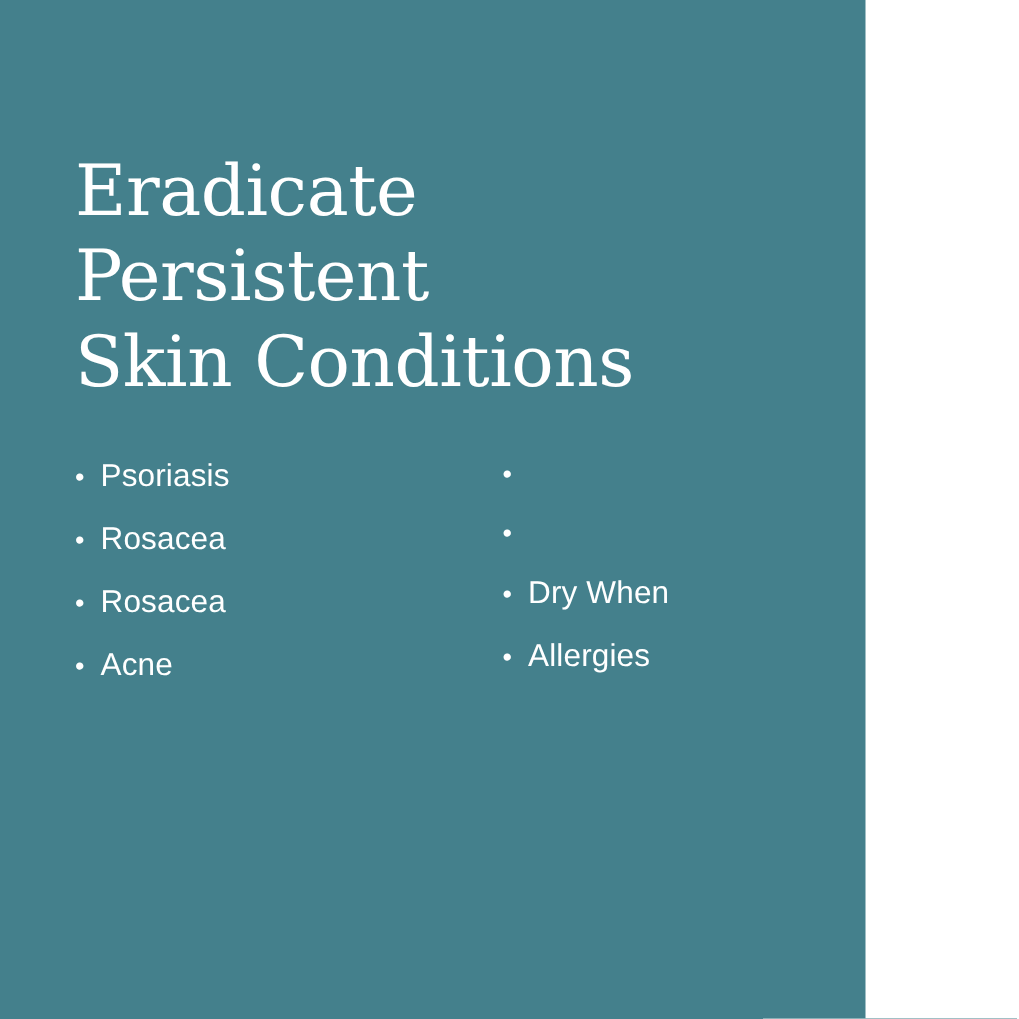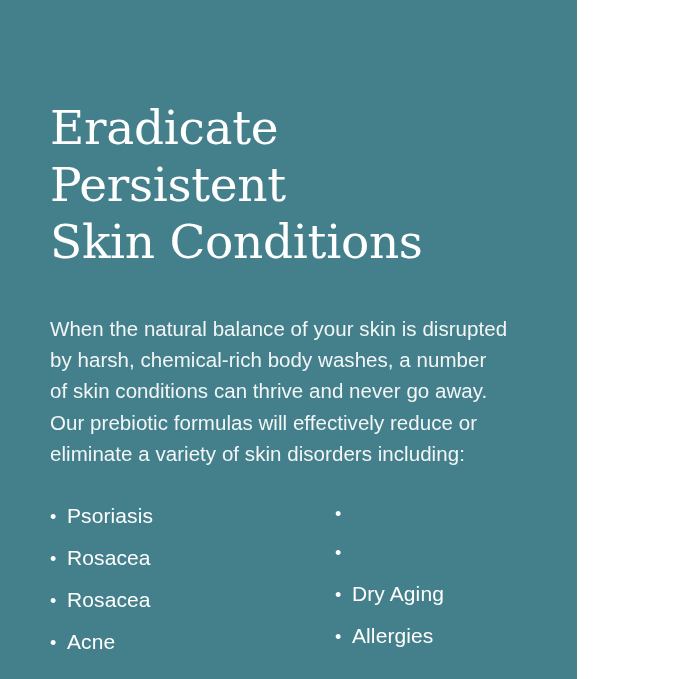--- a/index.html
+++ b/index.html
@@ -78,25 +78,20 @@
 </style>
 </head>
 <body>
 
 <div class="card" style="background: rgb(68, 128, 140);">
   <div class="inner">
 
     <h1 class="headline">Eradicate Persistent
 Skin Conditions</h1>
 
-    <p class="body-copy">When the natural balance of your skin is disrupted
-by harsh, chemical-rich body washes, a number
-of skin conditions can thrive and never go away.
-Our prebiotic formulas will effectively reduce or
-eliminate a variety of skin disorders including:</p>
 
     <div class="lists">
 
       <div class="list-col col-left">
         <div class="list-item">
           <span class="bullet">•</span>
           <span class="list-text">Psoriasis</span>
         </div>
         <div class="list-item">
           <span class="bullet">•</span>
@@ -114,21 +109,21 @@
 
       <div class="list-col col-right">
         <div class="list-item">
           <span class="bullet">•</span>
         </div>
         <div class="list-item">
           <span class="bullet">•</span>
         </div>
         <div class="list-item">
           <span class="bullet">•</span>
-          <span class="list-text">Dry Aging</span>
+          <span class="list-text">Dry When</span>
         </div>
         <div class="list-item">
           <span class="bullet">•</span>
           <span class="list-text">Allergies</span>
         </div>
       </div>
 
     </div>
   </div>
 </div>

